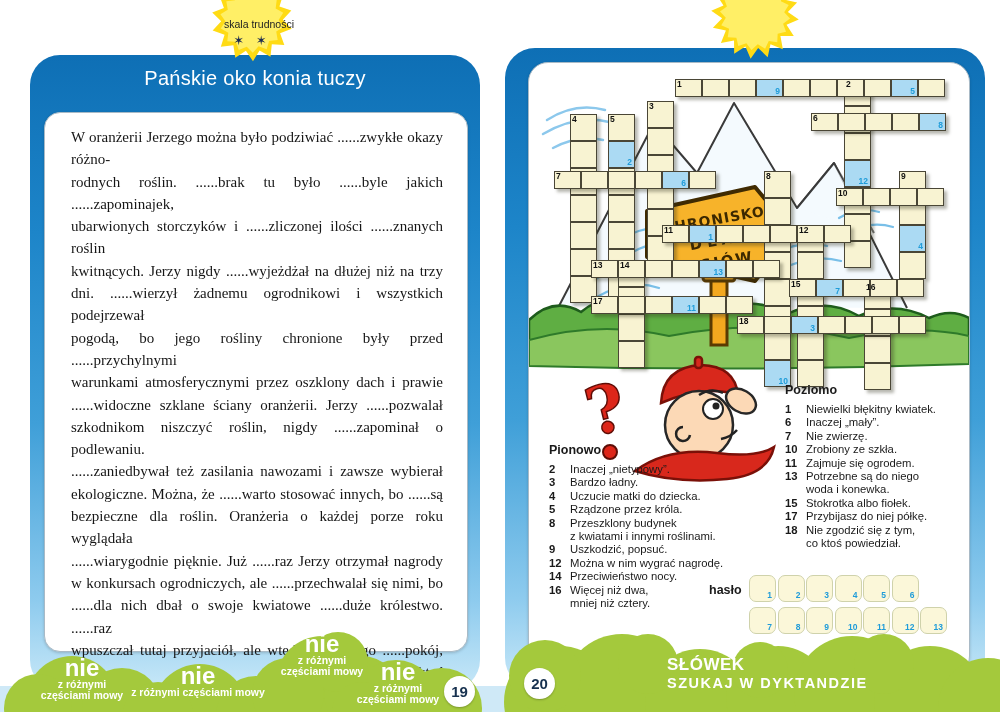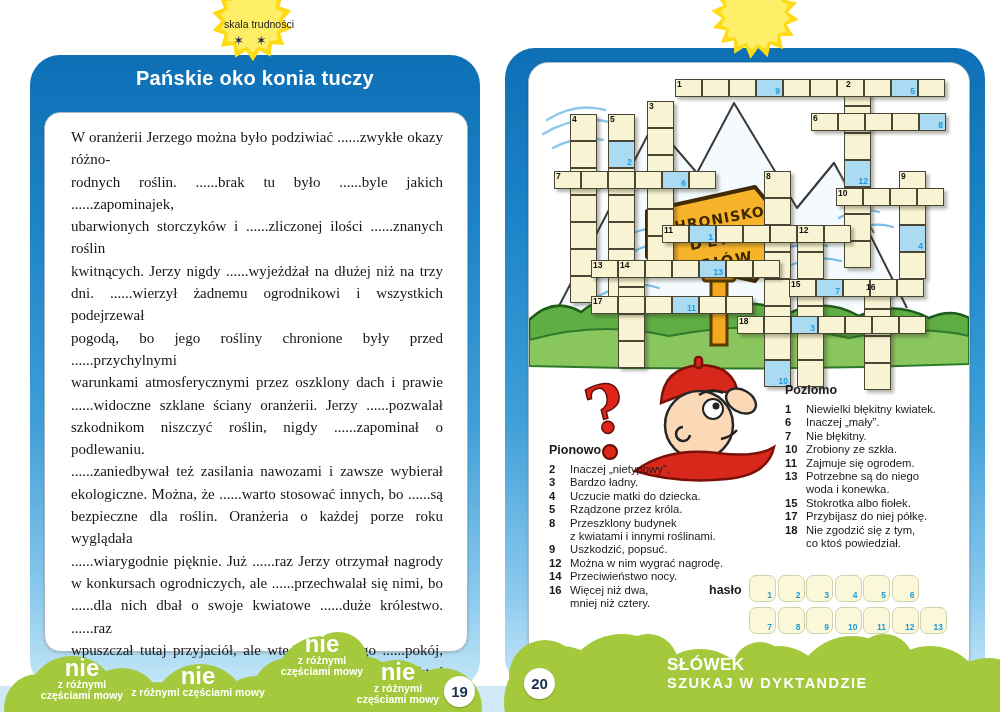--- a/index.html
+++ b/index.html
@@ -11,21 +11,21 @@
   .page{position:absolute;border-radius:30px;
         background:linear-gradient(180deg,#0e6fb5 0%,#1d85c9 28%,#3f9fd8 58%,#8ecbee 86%,#c8e8f8 100%);}
   #leftPage{left:30px;top:55px;width:450px;height:635px;}
   #rightPage{left:505px;top:48px;width:480px;height:640px;}
   .whitebox{position:absolute;background:#fff;border:1px solid #a9bac6;border-radius:16px;
             box-shadow:0 1px 3px rgba(0,0,0,.18);}
   #leftBox{left:14px;top:57px;width:422px;height:538px;}
   #rightBox{left:23px;top:14px;width:440px;height:612px;border-radius:20px;overflow:hidden;}
 
   h1#pageTitle{position:absolute;left:0;top:12px;width:100%;margin:0;text-align:center;
-      color:#fff;font-size:20px;font-weight:bold;letter-spacing:.3px;}
+      color:#fff;font-size:20px;font-weight:normal;letter-spacing:.3px;}
 
   
   #bodylines{padding:13px 24px 0 26px;}
   .tl{text-align:justify;text-align-last:justify;font:15px/22.3px "Liberation Serif",serif;color:#161616;}
 
   
   .burst{position:absolute;overflow:visible;}
   #badgeL{left:193px;top:-20px;width:118px;height:84px;}
   #badgeR{left:686px;top:-26px;width:138px;height:88px;}
   .badge-text{position:absolute;left:193px;top:14px;width:118px;text-align:center;z-index:5;color:#222;}
@@ -414,21 +414,21 @@
             <div class="clue">
               <span class="cnum">1</span>
               <span class="ctxt">Niewielki błękitny kwiatek.</span>
             </div>
             <div class="clue">
               <span class="cnum">6</span>
               <span class="ctxt">Inaczej „mały”.</span>
             </div>
             <div class="clue">
               <span class="cnum">7</span>
-              <span class="ctxt">Nie błękitny.</span>
+              <span class="ctxt">Nie zwierzę.</span>
             </div>
             <div class="clue">
               <span class="cnum">10</span>
               <span class="ctxt">Zrobiony ze szkła.</span>
             </div>
             <div class="clue">
               <span class="cnum">11</span>
               <span class="ctxt">Zajmuje się ogrodem.</span>
             </div>
             <div class="clue">

